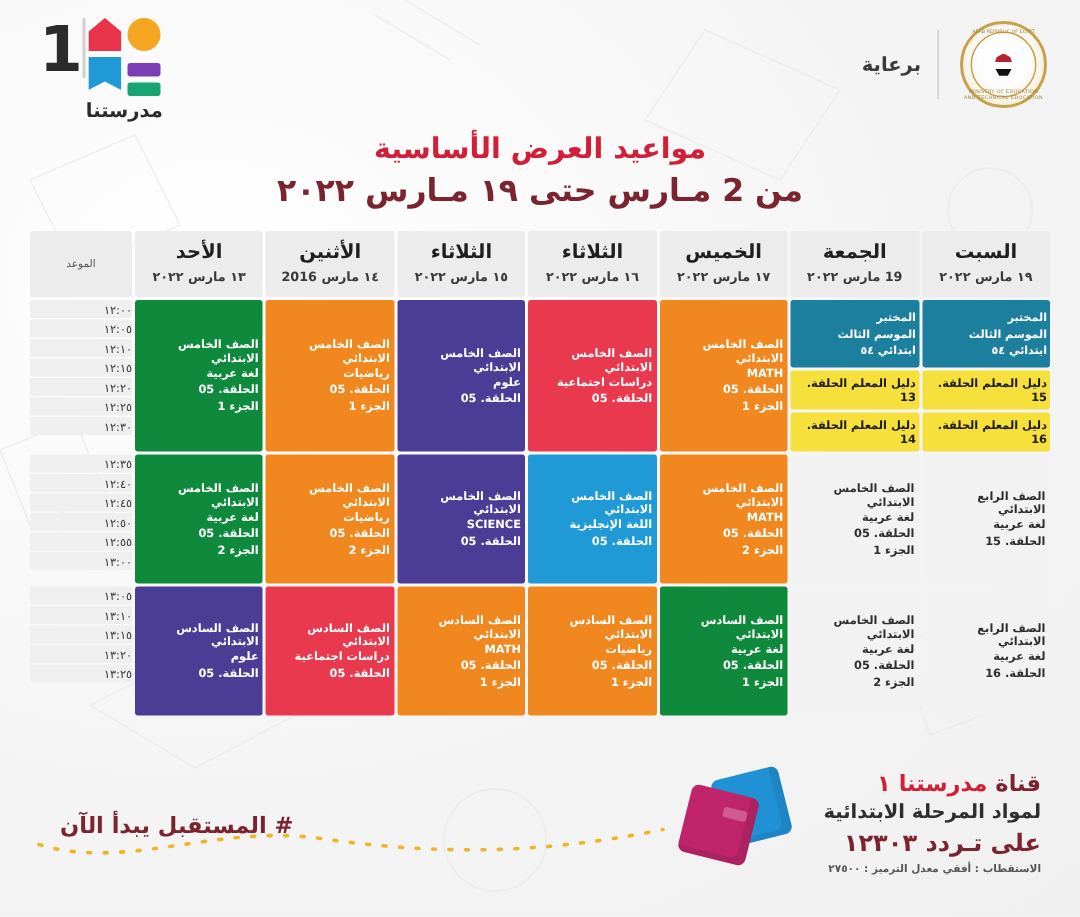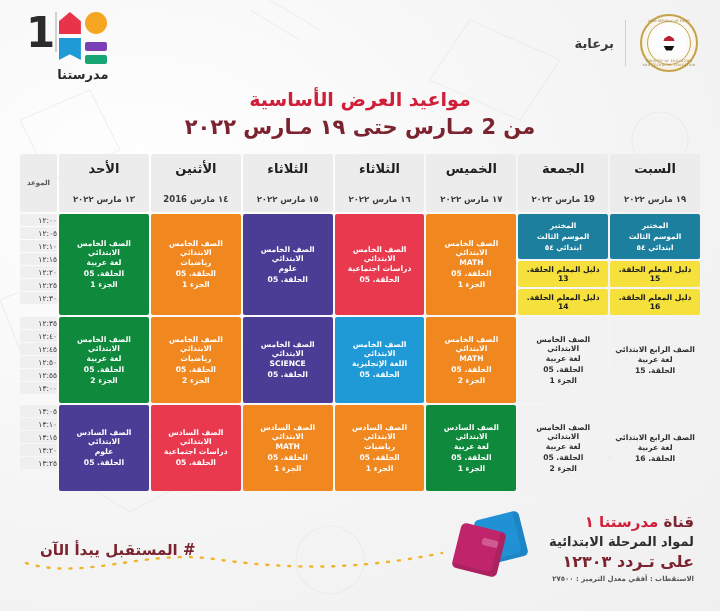--- a/index.html
+++ b/index.html
@@ -93,28 +93,28 @@
   .grid-wrap { position: absolute; top: 152px; right: 18px; left: 18px; }
   table.sched { border-collapse: separate; border-spacing: 2px; width: 100%; table-layout: fixed; }
   table.sched th.dayhead {
     background: #ececec;
     padding: 7px 2px 8px;
     text-align: center;
     vertical-align: middle;
     border-radius: 2px;
   }
   .dayname { font-size: 13px; font-weight: bold; color: #1f1f1f; }
-  .daydate { font-size: 8.5px; font-weight: bold; color: #3a3a3a; margin-top: 18px; }
+  .daydate { font-size: 8.5px; font-weight: bold; color: #3a3a3a; margin-top: 4px; }
   th.timehead {
-    background: #ececec; width: 37px;
-    font-size: 7px; font-weight: bold; color: #555;
+    background: #ececec; width: 68px;
+    font-size: 7px; font-weight: normal; color: #555;
     text-align: center; vertical-align: middle; border-radius: 2px;
   }
   td.cell {
-    vertical-align: middle; text-align: center;
+    vertical-align: middle; text-align: right;
     border-radius: 2px;
     padding: 6px 3px;
     height: 86px;
   }
   .c-line { font-size: 7.6px; font-weight: bold; line-height: 1.45; }
   .c-grade { font-size: 7.6px; font-weight: bold; }
 
   
   .stack { display: flex; flex-direction: column; gap: 2px; height: 100%; }
   .lab {

